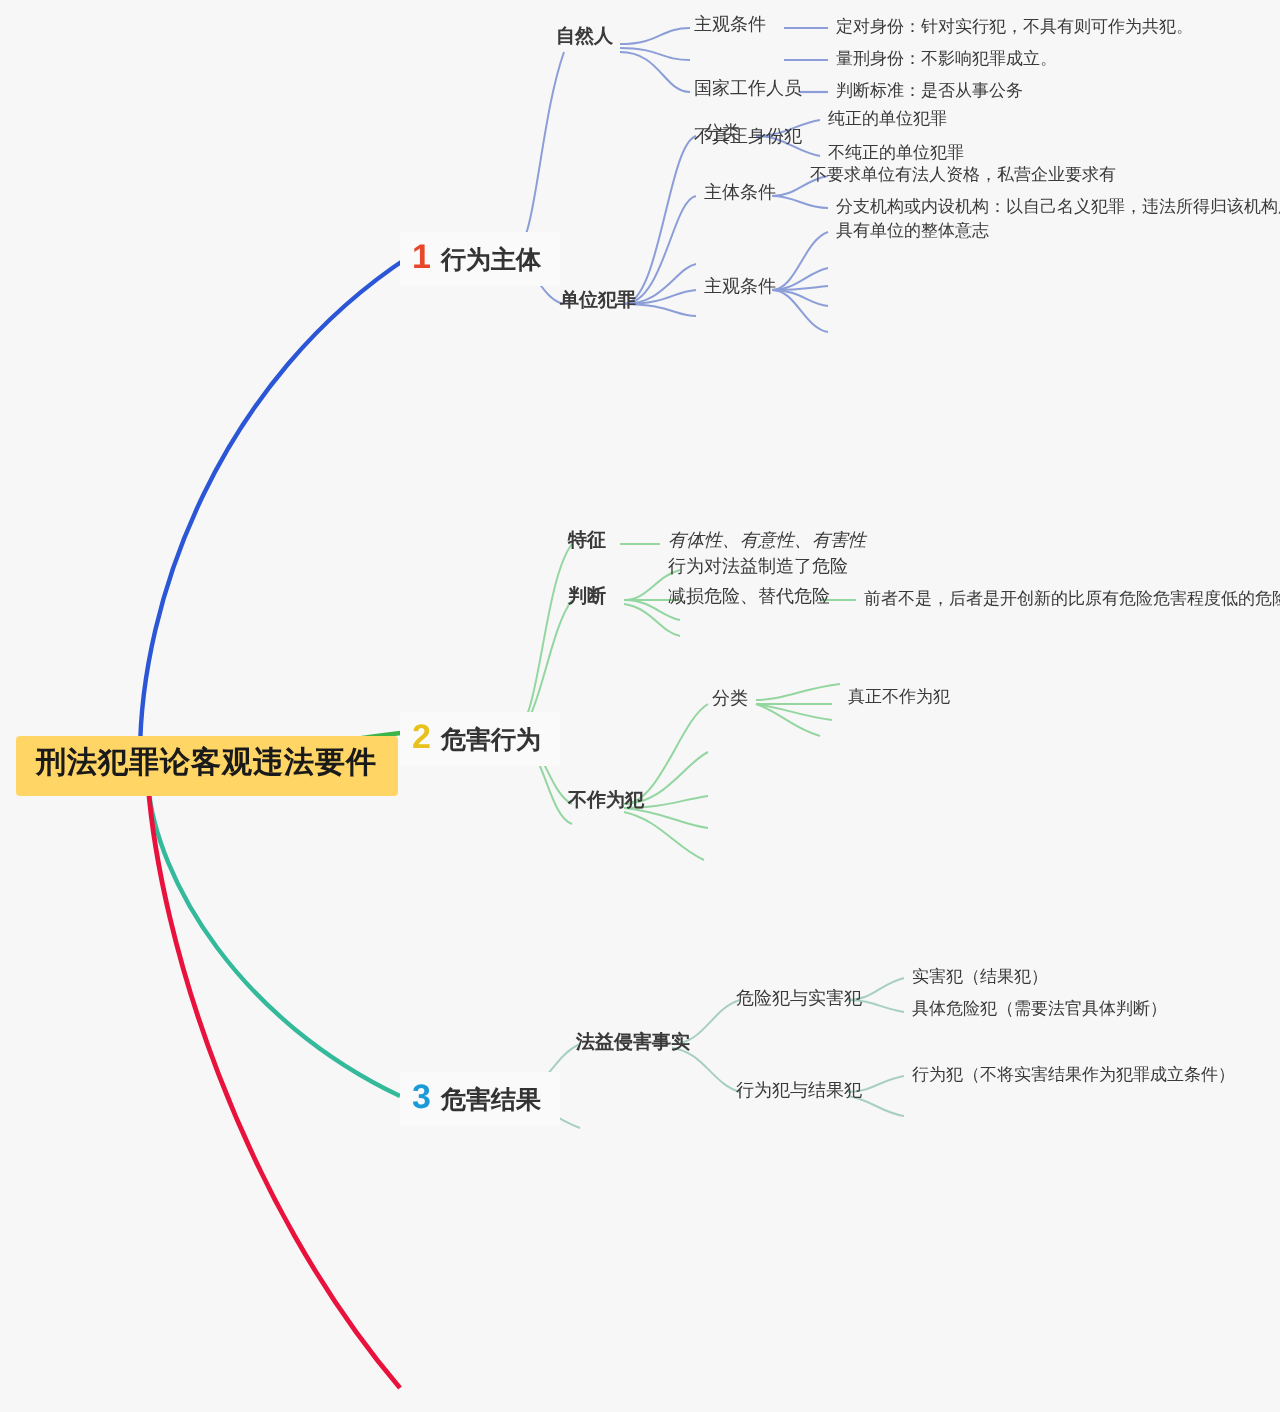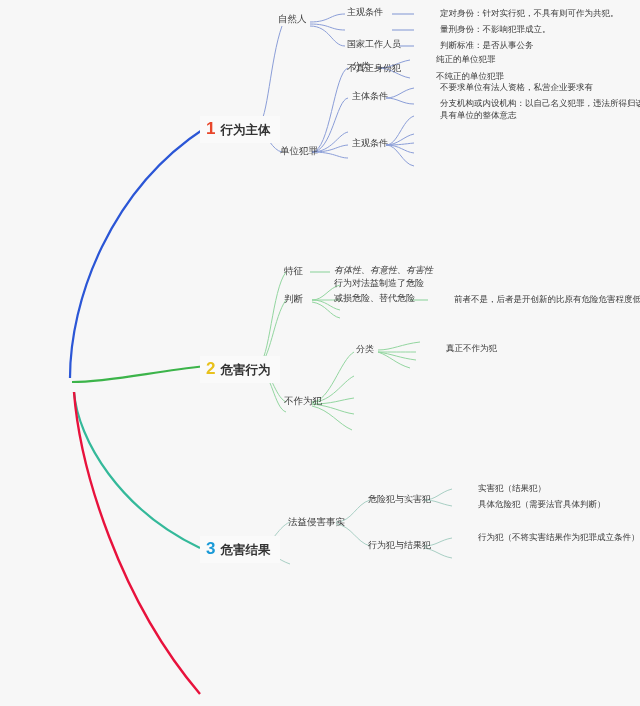--- a/index.html
+++ b/index.html
@@ -46,25 +46,25 @@
   .branch .blabel{font-size:12.5px;font-weight:bold;}
 
   .b1{left:200px;top:116px;}
   .b2{left:200px;top:356px;}
   .b3{left:200px;top:536px;}
   .b1 .num{color:#e8472b;}
   .b2 .num{color:#e8c11c;}
   .b3 .num{color:#1a9ad7;}
 
   
-  .l2{font-size:9.5px;color:#3a3a3a;font-weight:normal;}
+  .l2{font-size:9.5px;color:#3a3a3a;font-weight:bold;}
   
   .l3{font-size:9px;color:#3a3a3a;}
   
-  .l4{font-size:8.5px;color:#3a3a3a;margin-left:22px;}
+  .l4{font-size:8.5px;color:#3a3a3a;}
 </style>
 </head>
 <body>
 
 <div id="map">
 
   <svg class="links" viewBox="0 0 640 706">
 
     <path d="M70,378 C70,300 110,190 205,128" stroke="#2b56d6" stroke-width="2.2" fill="none"></path>
     <path d="M72,382 C110,382 150,372 205,366" stroke="#3cb44a" stroke-width="2.2" fill="none"></path>
@@ -136,41 +136,42 @@
       <path d="M336,524 C352,526 356,542 370,546"></path>
 
       <path d="M424,500 C436,500 440,492 452,489"></path>
       <path d="M424,500 C436,500 440,504 452,506"></path>
 
       <path d="M424,546 C436,546 440,540 452,538"></path>
       <path d="M424,548 C436,550 440,556 452,558"></path>
     </g>
   </svg>
 
+  <div class="node root">刑法犯罪论客观违法要件</div>
 
   <div class="node branch b1">
     <span class="num">1</span>
     <span class="blabel">行为主体</span>
   </div>
 
   <div class="node l2" style="left:278px;top:14px;">自然人</div>
   <div class="node l3" style="left:347px;top:8px;">主观条件</div>
   <div class="node l3" style="left:347px;top:24px;margin-top:40px;">不真正身份犯</div>
   <div class="node l3" style="left:347px;top:40px;">国家工作人员</div>
   <div class="node l4" style="left:418px;top:9px;">定对身份：针对实行犯，不具有则可作为共犯。</div>
   <div class="node l4" style="left:418px;top:25px;">量刑身份：不影响犯罪成立。</div>
   <div class="node l4" style="left:418px;top:41px;">判断标准：是否从事公务</div>
 
   <div class="node l2" style="left:280px;top:146px;">单位犯罪</div>
   <div class="node l3" style="left:352px;top:62px;">分类</div>
   <div class="node l4" style="left:414px;top:55px;">纯正的单位犯罪</div>
   <div class="node l4" style="left:414px;top:72px;">不纯正的单位犯罪</div>
 
   <div class="node l3" style="left:352px;top:92px;">主体条件</div>
-  <div class="node l4" style="left:418px;top:83px;">不要求单位有法人资格，私营企业要求有</div>
+  <div class="node l4" style="left:405px;top:83px;">不要求单位有法人资格，私营企业要求有</div>
   <div class="node l4" style="left:418px;top:99px;">分支机构或内设机构：以自己名义犯罪，违法所得归该机构所有</div>
 
   <div class="node l3" style="left:352px;top:139px;text-align:right;">主观条件</div>
   <div class="node l4" style="left:418px;top:111px;">具有单位的整体意志</div>
 
   <div class="node branch b2">
     <span class="num">2</span>
     <span class="blabel">危害行为</span>
   </div>
 

